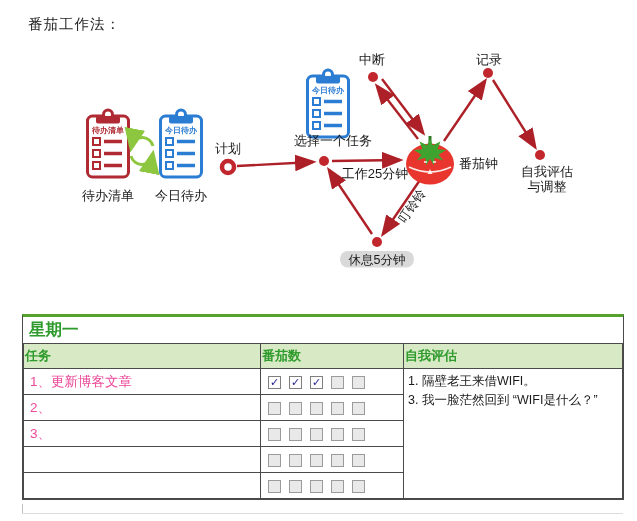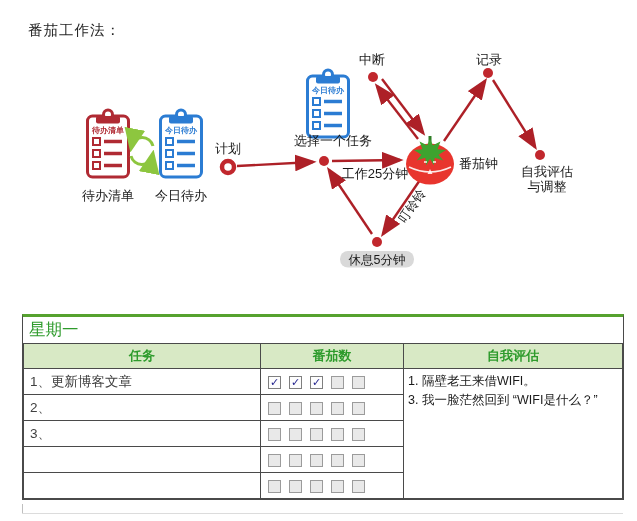--- a/index.html
+++ b/index.html
@@ -1,31 +1,31 @@
 <!DOCTYPE html>
 <html><head>
 <meta charset="utf-8">
 <style>
   html,body{margin:0;padding:0;background:#fff;}
   body{font-family:"Liberation Sans","DejaVu Sans",sans-serif;}
   #stage{position:relative;width:637px;height:521px;background:#fff;overflow:hidden;}
-  #page-title{position:absolute;left:28px;top:21px;font-size:14.5px;color:#262626;letter-spacing:1px;}
+  #page-title{position:absolute;left:28px;top:15px;font-size:14.5px;color:#262626;letter-spacing:1px;}
   #diagram{position:absolute;left:0;top:0;}
   svg text{font-family:"Liberation Sans","DejaVu Sans",sans-serif;}
 
   
   #weekTable{position:absolute;left:22px;top:314px;width:602px;background:#fff;
     border:1px solid #4a4a4a;border-top:3px solid #56a22f;box-sizing:border-box;}
   .day-title{height:26px;display:flex;align-items:center;padding-left:6px;
-    color:#2e9b2c;font-weight:normal;font-size:16.5px;}
+    color:#2e9b2c;font-weight:bold;font-size:16.5px;}
   table.grid{border-collapse:collapse;width:100%;table-layout:fixed;}
   table.grid td,table.grid th{border:1px solid #4a4a4a;box-sizing:border-box;}
   th.hdr{background:#d8e9c5;color:#2e9b2c;font-size:13px;font-weight:bold;
-    height:25px;text-align:center;}
-  td.task{height:26px;font-size:13.5px;color:#404040;padding:0 0 0 6px;}
+    height:25px;text-align:left;}
+  td.task{height:26px;font-size:13.5px;color:#ec4899;padding:0 0 0 6px;}
   td.cbcell{padding:0 0 0 7px;white-space:nowrap;}
   td.events{vertical-align:top;padding:3px 4px;font-size:12.5px;color:#1a1a1a;line-height:19px;margin-left:27px;}
   .cb{display:inline-block;width:13px;height:13px;margin-right:8px;vertical-align:middle;
     background:#e9e9e9;border:1px solid #9b9b9b;box-sizing:border-box;
     font-size:11px;line-height:11px;text-align:center;color:#23238e;font-weight:bold;}
   .cb.checked{background:#fdfdfd;border-color:#7f7f7f;}
   .hint-v{position:absolute;left:22px;top:504px;width:1px;height:9px;background:#bfbfbf;}
   .hint-h{position:absolute;left:22px;top:513px;width:601px;height:1px;background:#dcdcdc;}
 </style>
 </head>

